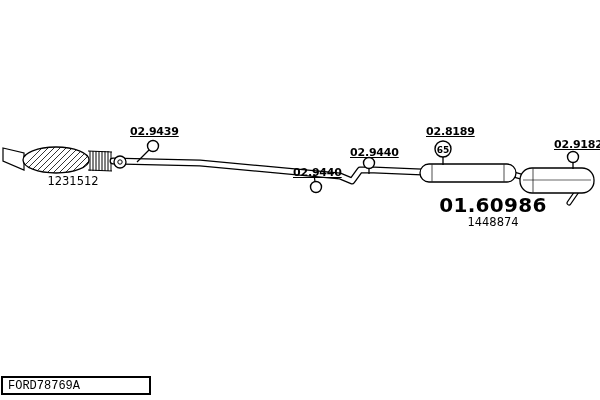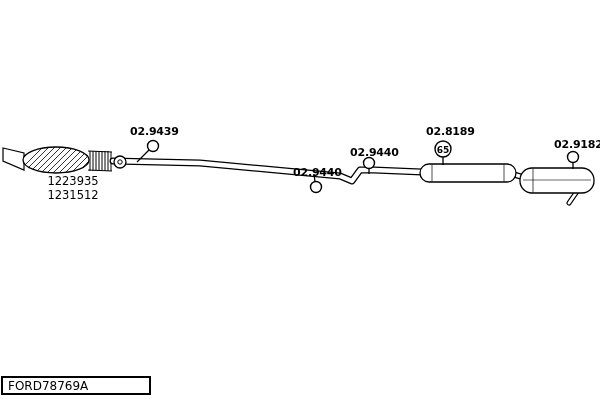--- a/index.html
+++ b/index.html
@@ -5,29 +5,29 @@
   * { box-sizing: border-box; }
   html, body { margin: 0; padding: 0; }
   body {
     width: 600px; height: 400px; background: #ffffff;
     font-family: "DejaVu Sans", "Liberation Sans", sans-serif;
     color: #000;
   }
   .canvas { position: relative; width: 600px; height: 400px; background: #fff; overflow: hidden; }
   .canvas svg { position: absolute; left: 0; top: 0; }
   .lbl { position: absolute; color: #000; white-space: nowrap; }
-  .hanger-lbl { font-size: 11px; font-weight: 600; letter-spacing: -0.2px; text-align: center; }
+  .hanger-lbl { font-size: 11px; font-weight: 600; letter-spacing: -0.2px; text-align: center; text-decoration: underline; }
   .part-block { position: absolute; text-align: center; color: #000; }
   .part-num { font-size: 20px; font-weight: 800; letter-spacing: 0.3px; line-height: 22px; }
   .part-ref { font-size: 11.5px; font-weight: 400; line-height: 13.5px; }
   .footer-box {
     position: absolute; left: 1px; top: 376px; width: 150px; height: 19px;
     border: 2px solid #000; background: #fff;
     display: flex; align-items: center; padding-left: 5px;
-    font-size: 12px; font-weight: 400;
+    font-size: 12px; font-weight: 400; font-family: Liberation Mono, monospace;
   }
   svg text { font-family: "DejaVu Sans", "Liberation Sans", sans-serif; }
 </style>
 </head>
 <body>
 
 <div class="canvas">
 
   <svg width="600" height="400" viewBox="0 0 600 400">
     <defs>
@@ -127,23 +127,26 @@
     </g>
   </svg>
 
   <div class="lbl hanger-lbl" style="left:130px; top:125px; width:46px;">02.9439</div>
   <div class="lbl hanger-lbl" style="left:293px; top:166px; width:46px;">02.9440</div>
   <div class="lbl hanger-lbl" style="left:350px; top:146px; width:46px;">02.9440</div>
   <div class="lbl hanger-lbl" style="left:426px; top:125px; width:46px;">02.8189</div>
   <div class="lbl hanger-lbl" style="left:554px; top:138px; width:46px;">02.9182</div>
 
   <div class="part-block" style="left:27px; top:175px; width:92px;">
-    <div class="part-ref">1223935</div>
     <div class="part-ref">1231512</div>
   </div>
 
 
+  <div class="part-block" style="left:438px; top:194px; width:110px;">
+    <div class="part-num">01.60986</div>
+    <div class="part-ref">1448874</div>
+  </div>
 
   <div class="footer-box">
     <span>FORD78769A</span>
   </div>
 
 </div>
 
 </body></html>

